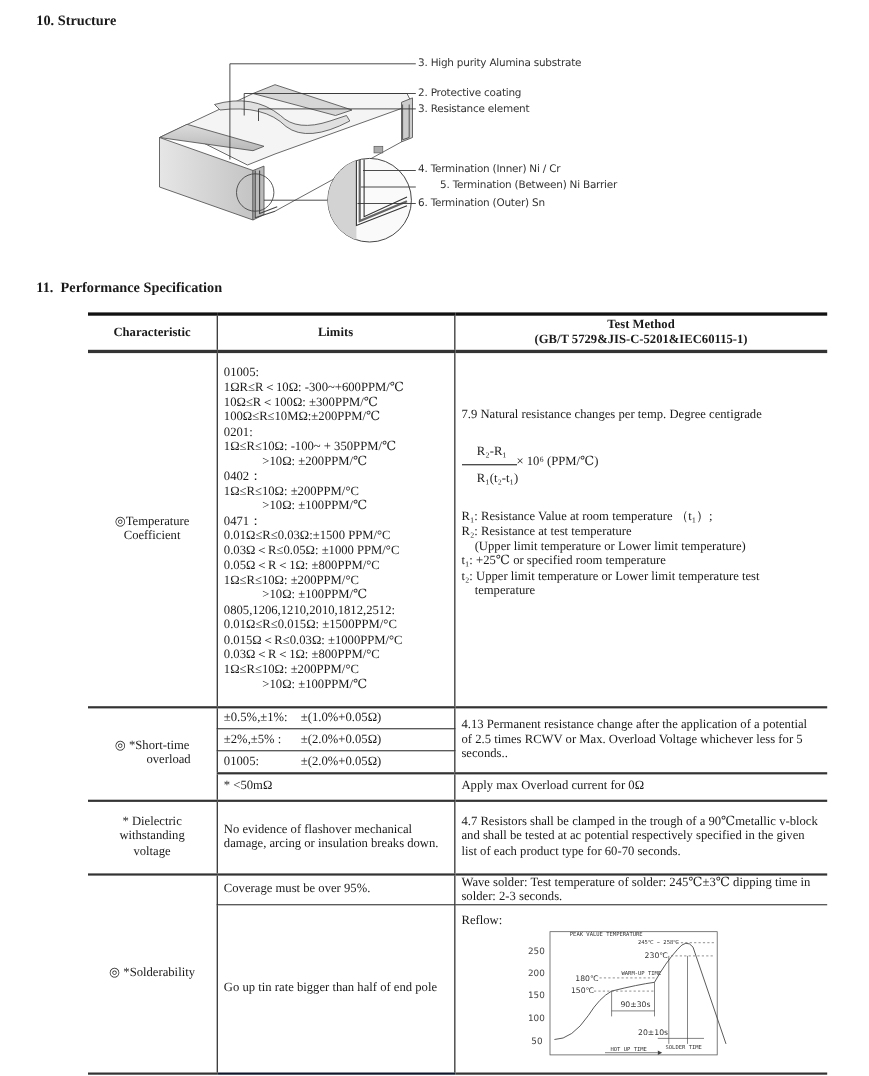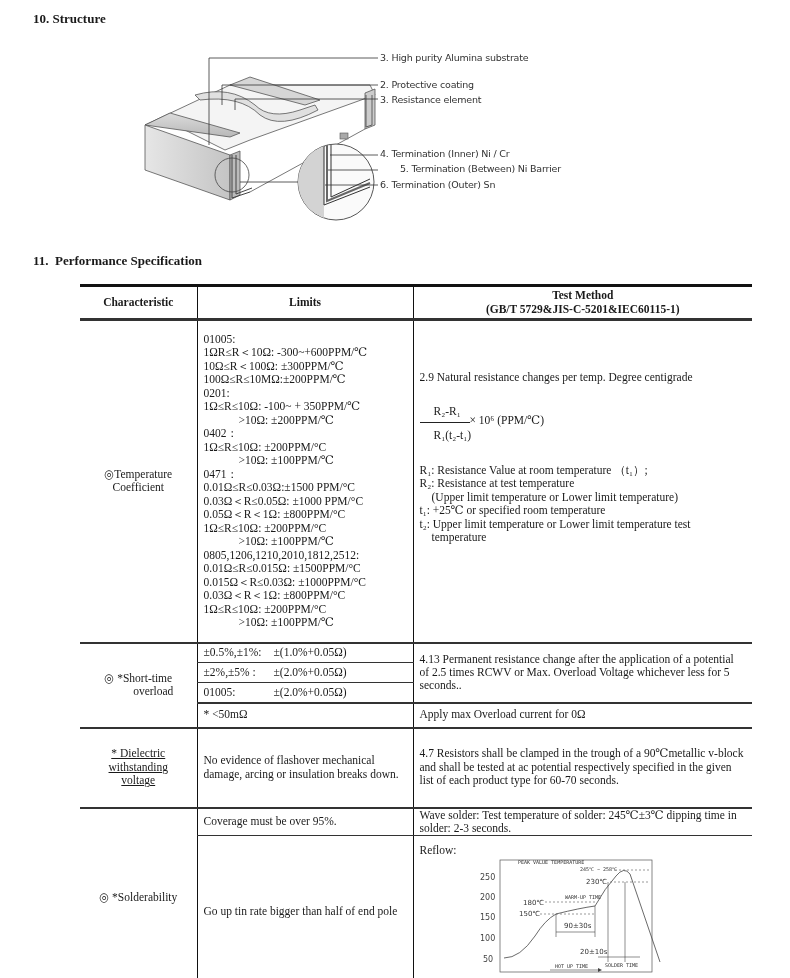--- a/index.html
+++ b/index.html
@@ -158,21 +158,21 @@
             <span class="line indent">&gt;10Ω: ±100PPM/℃</span>
             <span class="line">0805,1206,1210,2010,1812,2512:</span>
             <span class="line">0.01Ω≤R≤0.015Ω: ±1500PPM/°C</span>
             <span class="line">0.015Ω＜R≤0.03Ω: ±1000PPM/°C</span>
             <span class="line">0.03Ω＜R＜1Ω: ±800PPM/°C</span>
             <span class="line">1Ω≤R≤10Ω: ±200PPM/°C</span>
             <span class="line indent">&gt;10Ω: ±100PPM/℃</span>
           </div>
     </td>
     <td class="c3 method" style="vertical-align:top; padding-top:50px;">
-      <span class="line">2.9 Natural resistance changes per temp. Degree centigrade</span>
+      <span class="line">7.9 Natural resistance changes per temp. Degree centigrade</span>
       <div class="frac">
         <span class="num">R₂-R₁</span>
         <span class="bar"></span>
         <span class="mult">× 10⁶ (PPM/℃)</span>
         <span class="den">R₁(t₂-t₁)</span>
       </div>
       <span class="line" style="margin-top:19px;">R₁: Resistance Value at room temperature （t₁）;</span>
       <span class="line">R₂: Resistance at test temperature</span>
       <span class="line indent2">(Upper limit temperature or Lower limit temperature)</span>
       <span class="line">t₁: +25℃ or specified room temperature</span>
@@ -209,36 +209,36 @@
             <span>±(2.0%+0.05Ω)</span>
           </div>
     </td>
   </tr>
   <tr>
     <td class="c2 limits" style="height:25px; border-bottom:2px solid #333;">* &lt;50mΩ</td>
     <td class="c3 method" style="border-bottom:2px solid #333;">Apply max Overload current for 0Ω</td>
   </tr>
 
   <tr class="row-sep">
-    <td class="c1" style="height:80px;text-decoration:underline;">
+    <td class="c1" style="height:67px;">
       <span class="line">* Dielectric</span>
       <span class="line">withstanding</span>
       <span class="line">voltage</span>
     </td>
     <td class="c2 limits">No evidence of flashover mechanical damage, arcing or insulation breaks down.</td>
     <td class="c3 method">4.7 Resistors shall be clamped in the trough of a 90℃metallic v-block and shall be tested at ac potential respectively specified in the given list of each product type for 60-70 seconds.</td>
   </tr>
 
   <tr>
     <td class="c1" rowspan="2" style="border-bottom:2px solid #333;">◎ *Solderability</td>
     <td class="c2 limits" style="height:28px; border-bottom:1.5px solid #333;">Coverage must be over 95%.</td>
     <td class="c3 method" style="border-bottom:1.5px solid #333; line-height:12.5px;">Wave solder: Test temperature of solder: 245℃±3℃ dipping time in solder: 2-3 seconds.</td>
   </tr>
   <tr>
-    <td class="c2 limits" style="height:140px; border-bottom:2px solid #4d7c0f;">Go up tin rate bigger than half of end pole</td>
+    <td class="c2 limits" style="height:140px; border-bottom:2px solid #0f172a;">Go up tin rate bigger than half of end pole</td>
     <td class="c3 method" style="vertical-align:top; padding-top:8px; border-bottom:2px solid #333;">
       <span class="line">Reflow:</span>
       <div id="reflow">
         <svg width="339" height="125" viewBox="0 0 339 125">
 
           <rect x="80" y="2" width="152" height="112" fill="none" stroke="#555" stroke-width="0.7"></rect>
 
           <text class="ax-lbl" x="60" y="22">250</text>
           <text class="ax-lbl" x="60" y="42">200</text>
           <text class="ax-lbl" x="60" y="62">150</text>

